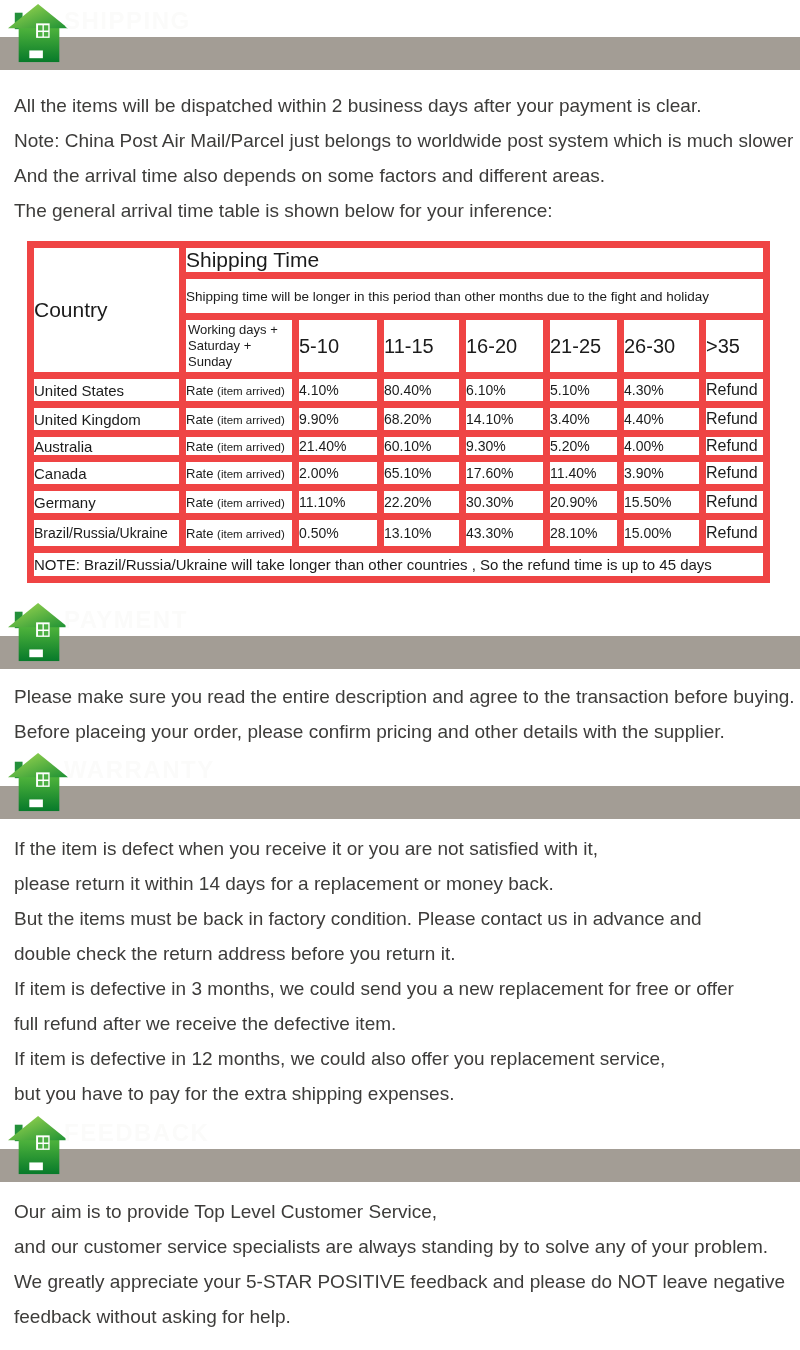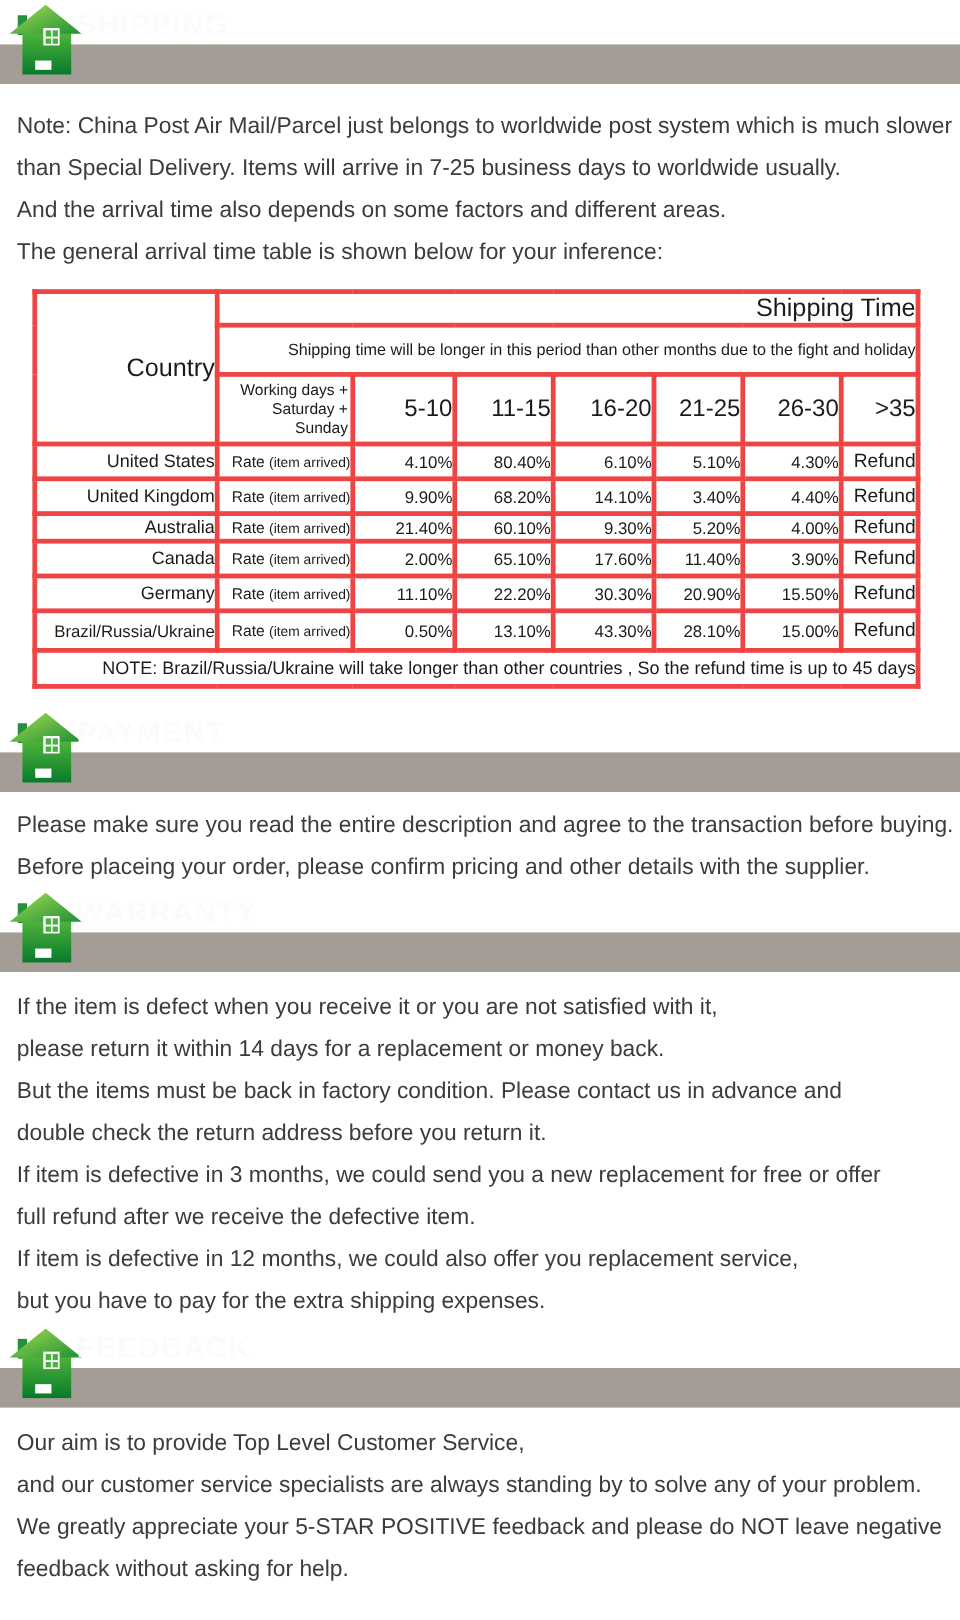--- a/index.html
+++ b/index.html
@@ -27,21 +27,21 @@
   }
   .mt18 { margin-top:18px; } .mt10 { margin-top:10px; } .mt12 { margin-top:12px; }
   .hm4 { margin-top:4px; } .hm20 { margin-top:20px; } .hm5 { margin-top:5px;text-align:right; }
 
   table.ship-table {
     border-collapse:collapse; table-layout:fixed;
     width:736px; margin:13px 0 0 27px;
     color:#1b1b1b;
   }
   .ship-table td {
-    border:4px solid #ef4444; text-align:right; vertical-align:middle;
+    border:7px solid #ef4444; text-align:left; vertical-align:middle;
     padding:0; overflow:hidden;
   }
   td.cell-shiptime { font-size:21px; }
   td.cell-country-hd { font-size:21px; }
   td.cell-subtitle { font-size:13.5px; }
   td.cell-workdays { font-size:13px; line-height:16px; padding:2px; }
   td.cell-dayrange { font-size:20px; }
   td.cell-country { font-size:15px; }
   td.cell-rate { font-size:13px; white-space:nowrap; }
   td.cell-rate .paren { font-size:11.5px; }
@@ -74,22 +74,22 @@
       <rect x="37" y="22" width="4.6" height="5.4" fill="#4caf43"></rect>
       <rect x="31" y="29" width="4.6" height="4.6" fill="#4caf43"></rect>
       <rect x="37" y="29" width="4.6" height="4.6" fill="#4caf43"></rect>
       <rect x="22" y="48" width="14" height="8" fill="#ffffff"></rect>
     </svg>
   </div>
   <div class="sec-title">SHIPPING</div>
 </div>
 
 <div class="para-block mt18">
+  <p class="para">All the items will be dispatched within 2 business days after your payment is clear.</p>
   <p class="para">Note: China Post Air Mail/Parcel just belongs to worldwide post system which is much slower</p>
-  <p class="para">than Special Delivery. Items will arrive in 7-25 business days to worldwide usually.</p>
   <p class="para">And the arrival time also depends on some factors and different areas.</p>
   <p class="para">The general arrival time table is shown below for your inference:</p>
 </div>
 
 <table class="ship-table">
   <colgroup>
     <col style="width:152px">
       <col style="width:113px">
       <col style="width:85px">
       <col style="width:82px">

